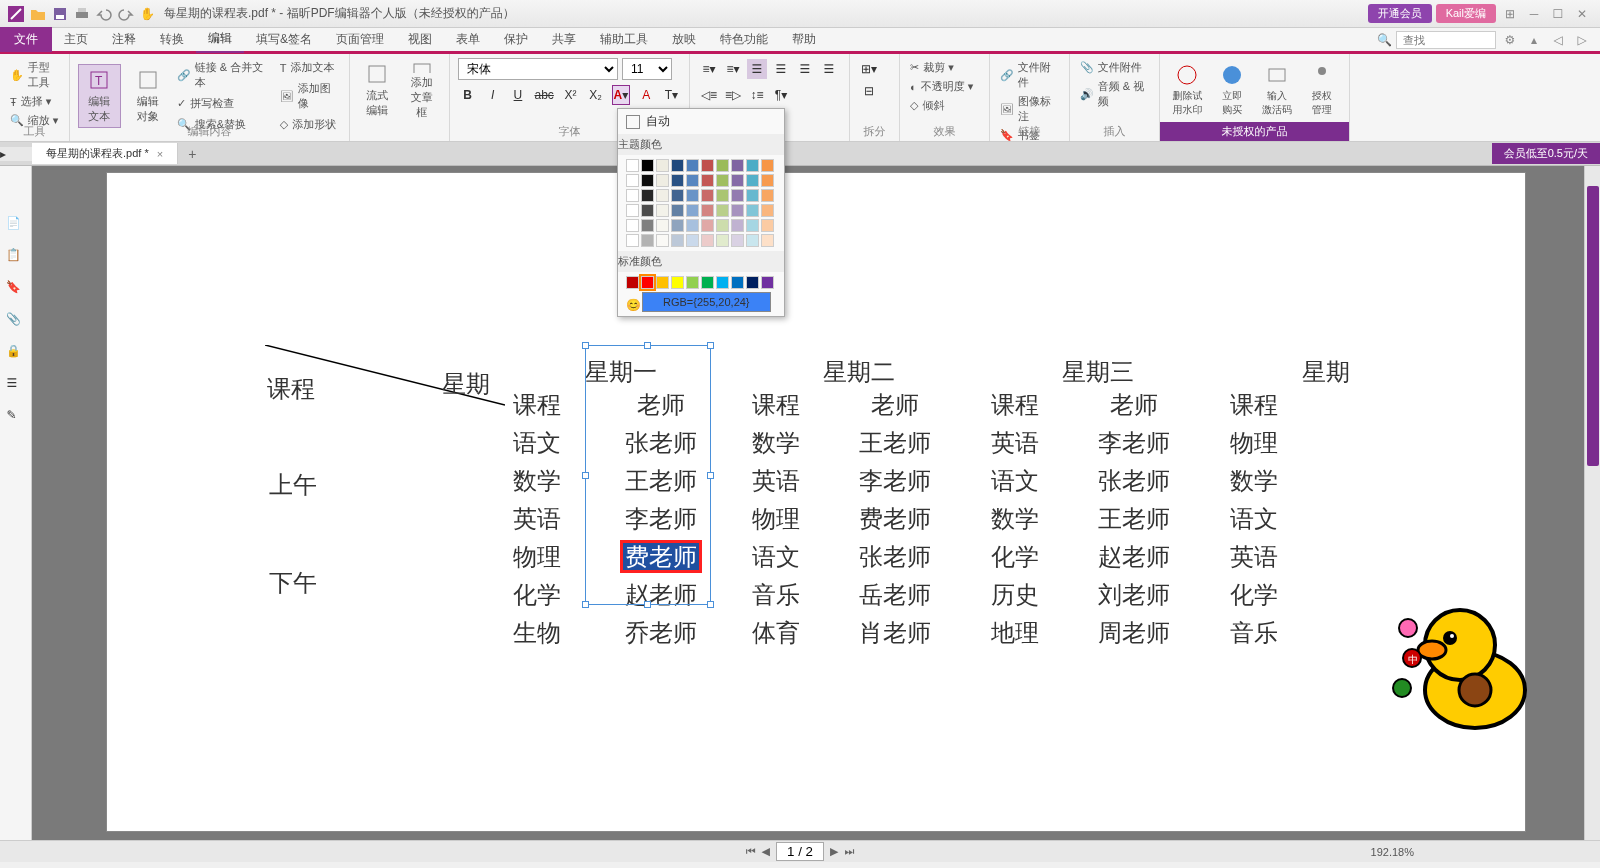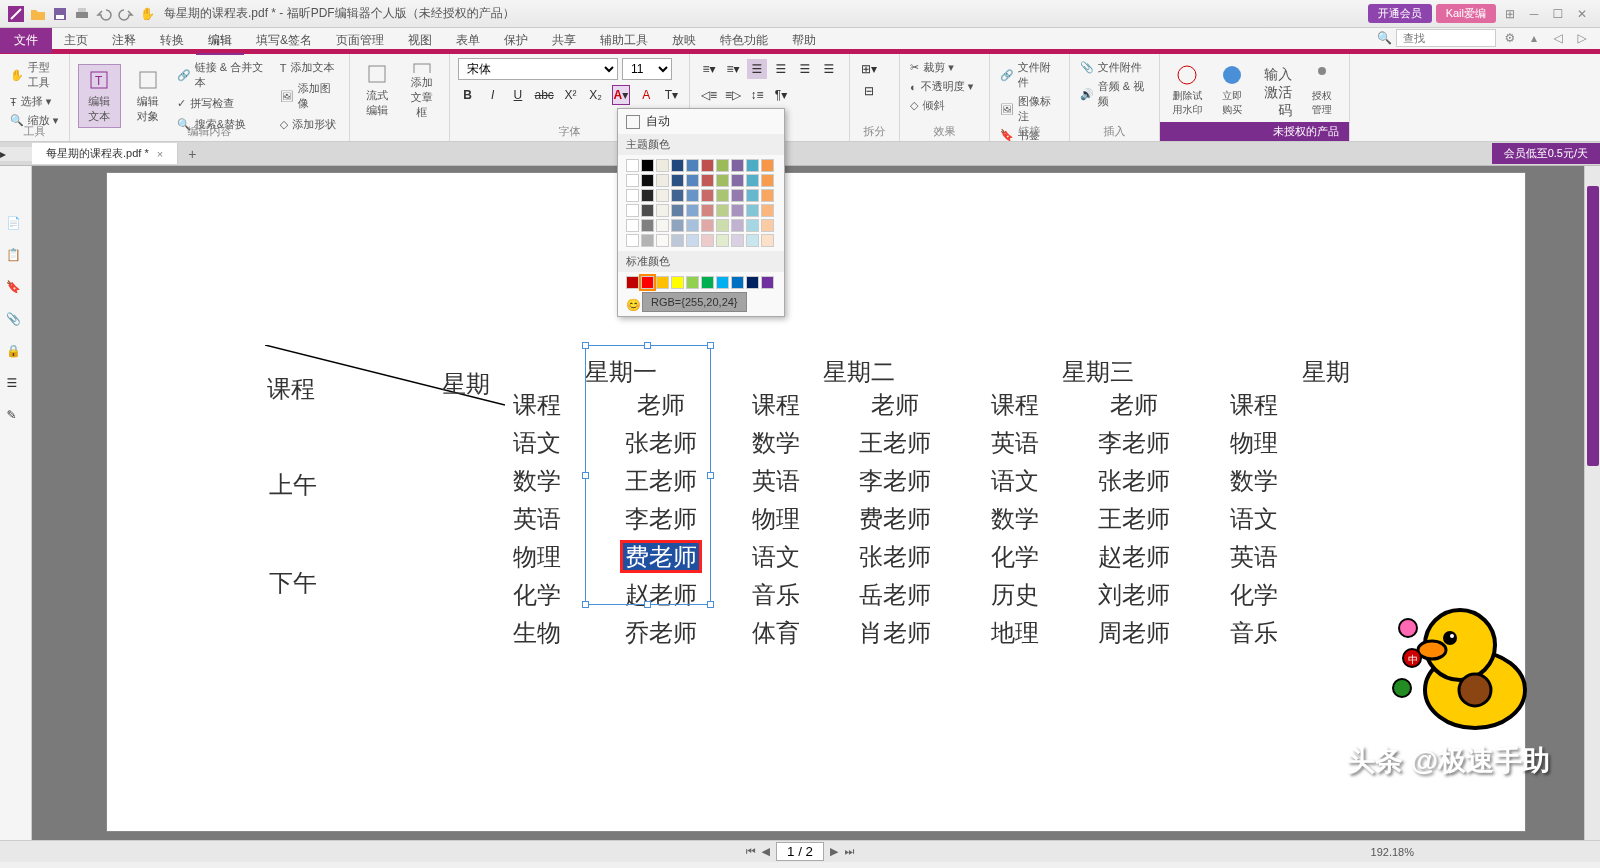--- a/index.html
+++ b/index.html
@@ -6,63 +6,63 @@
 body{background:#f0f0f0;font-size:12px;color:#333;overflow:hidden;width:1600px;height:868px}
 .titlebar{height:28px;background:linear-gradient(#f5f5f5,#e8e8e8);display:flex;align-items:center;border-bottom:1px solid #ccc}
 .qat{display:flex;align-items:center;gap:6px;padding:0 8px}
 .qat-ico{width:16px;height:16px;display:inline-flex;align-items:center;justify-content:center;cursor:pointer}
 .title-text{flex:1;color:#555;font-size:12px}
 .title-right{display:flex;align-items:center;gap:4px;padding-right:8px}
 .badge{padding:2px 10px;border-radius:3px;font-size:11px;color:#fff}
 .badge-purple{background:#8e44ad}
 .badge-pink{background:#e06aa0}
 .win-btn{width:20px;height:20px;display:inline-flex;align-items:center;justify-content:center;color:#888;cursor:pointer}
-.menubar{height:26px;background:#f5f5f5;display:flex;align-items:flex-start;border-bottom:5px solid #be185d}
+.menubar{height:26px;background:#f5f5f5;display:flex;align-items:center;border-bottom:3px solid #be185d}
 .menu-file{background:#8e2e8e;color:#fff;padding:4px 14px;font-size:12px}
 .menu-item{padding:4px 12px;color:#555;font-size:12px;cursor:pointer}
 .menu-item.active{border-bottom:2px solid #8e2e8e;color:#333}
 .menu-right{margin-left:auto;display:flex;align-items:center;gap:4px;padding-right:8px}
 .search-box{border:1px solid #ccc;padding:2px 6px;width:100px;font-size:11px;color:#999}
 .ribbon{height:88px;background:#f5f5f5;display:flex;border-bottom:1px solid #ccc}
 .rgroup{border-right:1px solid #d8d8d8;padding:4px 8px;display:flex;flex-direction:column;position:relative}
 .rgroup-label{position:absolute;bottom:2px;left:0;right:0;text-align:center;font-size:11px;color:#888}
 .rrow{display:flex;gap:6px;align-items:center}
 .rbtn{display:flex;flex-direction:column;align-items:center;padding:2px 4px;cursor:pointer;font-size:11px;color:#555}
 .rbtn-big{width:44px;height:64px;justify-content:center}
 .rbtn-big.active{background:#e0d0e8;border:1px solid #b090c0}
 .rbtn-ico{width:24px;height:24px;margin-bottom:2px}
 .rbtn-sm{display:flex;align-items:center;gap:4px;font-size:11px;color:#555;padding:2px;cursor:pointer}
 .font-select{border:1px solid #aaa;padding:2px 4px;width:160px;background:#fff;font-size:12px}
 .size-select{border:1px solid #aaa;padding:2px 4px;width:50px;background:#fff;font-size:12px}
 .fmt-btn{width:20px;height:20px;display:inline-flex;align-items:center;justify-content:center;cursor:pointer;font-size:12px;margin:1px}
 .fmt-btn.color-a{border:1px solid #8e2e8e;background:#e8d8f0}
-.purple-strip{background:#7b2d8e;color:#fff;font-size:11px;padding:2px 10px;text-align:right}
+.purple-strip{background:#7b2d8e;color:#fff;font-size:11px;padding:2px 10px;text-align:center}
 .tabbar{height:24px;background:#d8d8d8;display:flex;align-items:center;border-bottom:1px solid #bbb}
 .left-ruler{width:32px;background:#e8e8e8}
 .doc-tab{background:#fff;padding:3px 14px;font-size:11px;display:flex;align-items:center;gap:8px;border-right:1px solid #ccc}
 .tab-close{color:#888;cursor:pointer}
 .tab-add{padding:0 10px;color:#666;cursor:pointer;font-size:14px}
 .promo{margin-left:auto;background:#7b2d8e;color:#fff;padding:3px 12px;font-size:11px}
 .workspace{display:flex;height:674px;background:#999;position:relative}
 .side-tools{width:32px;background:#f5f5f5;display:flex;flex-direction:column;align-items:center;gap:14px;padding-top:50px;border-right:1px solid #ccc}
 .side-ico{width:18px;height:18px;cursor:pointer}
 .canvas-wrap{flex:1;background:#7a7a7a;display:flex;justify-content:center;overflow:hidden;position:relative}
 .page{background:#fff;width:1420px;height:660px;margin-top:6px;border:1px solid #888;position:relative;font-family:SimSun}
 .hdr{font-size:24px;font-family:SimSun}
 .diag{position:absolute;left:158px;top:172px}
 .sel-box{position:absolute;border:1px solid #4a90d9}
 .sel-handle{position:absolute;width:7px;height:7px;background:#fff;border:1px solid #4a90d9}
 .highlight{background:#2050a0;color:#fff;border:3px solid #ff2020;padding:0 2px}
 .color-popup{position:absolute;left:617px;top:108px;width:168px;background:#f9f9f9;border:1px solid #aaa;box-shadow:2px 2px 6px rgba(0,0,0,.3);z-index:100;font-size:12px}
 .cp-row{padding:4px 8px;display:flex;align-items:center;gap:6px}
-.cp-label{padding:3px 8px;background:#eee;color:#555;font-size:11px}
+.cp-label{padding:3px 0;background:#eee;color:#555;font-size:11px}
 .swatch-grid{display:flex;flex-wrap:wrap;gap:2px;padding:4px 8px}
 .sw{width:13px;height:13px;border:1px solid #ccc;cursor:pointer}
 .sw.sel{outline:2px solid #ff8800}
-.tooltip{position:absolute;left:642px;top:292px;background:#a3a3a3;border:1px solid #888;padding:3px 8px;font-size:11px;z-index:101}
+.tooltip{position:absolute;left:642px;top:292px;background:#3b82f6;border:1px solid #888;padding:3px 20px;font-size:11px;z-index:101}
 .statusbar{height:22px;background:#e8e8e8;border-top:1px solid #ccc;display:flex;align-items:center;justify-content:center;gap:8px;font-size:11px;color:#555;position:relative}
 .pager{display:flex;align-items:center;gap:6px}
 .pg-btn{cursor:pointer;color:#666}
 .pg-input{border:1px solid #aaa;padding:1px 6px;width:48px;text-align:center}
 .zoom-info{position:absolute;right:186px}
 .watermark{position:absolute;right:50px;bottom:60px;font-size:28px;color:#fff;font-weight:bold;text-shadow:2px 2px 3px rgba(0,0,0,.5);z-index:50}
 .duck{position:absolute;right:60px;bottom:110px;width:150px;height:140px;z-index:49}
 .tbl{position:absolute;font-size:24px;font-family:SimSun}
 .tbl td{padding:2px 6px;text-align:center;white-space:nowrap}
 .scrollbar-v{position:absolute;right:0;top:0;width:16px;height:100%;background:#e8e8e8;border-left:1px solid #ccc}
@@ -282,21 +282,21 @@
           <svg class="rbtn-ico">
             <circle cx="12" cy="12" r="9" fill="#4a90d9"></circle>
           </svg>
           <span style="white-space:pre-line;text-align:center;font-size:10px">立即
 购买</span>
         </div>
       <div class="rbtn rbtn-big">
           <svg class="rbtn-ico">
             <rect x="4" y="6" width="16" height="12" fill="none" stroke="#888"></rect>
           </svg>
-          <span style="white-space:pre-line;text-align:right;font-size:14px">输入
+          <span style="white-space:pre-line;text-align:center;font-size:10px">输入
 激活码</span>
         </div>
       <div class="rbtn rbtn-big">
           <svg class="rbtn-ico">
             <circle cx="12" cy="8" r="4" fill="#888"></circle>
           </svg>
           <span style="white-space:pre-line;text-align:center;font-size:10px">授权
 管理</span>
         </div>
     </div>
@@ -542,21 +542,20 @@
     <circle cx="70" cy="55" r="35" fill="#ffcc00" stroke="#000" stroke-width="4"></circle>
     <circle cx="60" cy="48" r="7" fill="#000"></circle>
       <circle cx="62" cy="46" r="2" fill="#fff"></circle>
     <ellipse cx="42" cy="60" rx="14" ry="9" fill="#ff8800" stroke="#000" stroke-width="3"></ellipse>
     <circle cx="85" cy="100" r="16" fill="#8b4513" stroke="#000" stroke-width="3"></circle>
     <circle cx="18" cy="38" r="9" fill="#ff69b4" stroke="#000" stroke-width="2"></circle>
     <circle cx="22" cy="68" r="9" fill="#cc0000" stroke="#000" stroke-width="2"></circle>
       <text x="18" y="73" fill="#fff" font-size="10">中</text>
     <circle cx="12" cy="98" r="9" fill="#228b22" stroke="#000" stroke-width="2"></circle>
   </svg>
-  <div class="watermark">头条 @极速手助</div>
 </div>
 
 <div class="color-popup">
   <div class="cp-row">
       <span style="width:14px;height:14px;border:1px solid #888"></span>
       <span>自动</span>
     </div>
   <div class="cp-label">主题颜色</div>
   <div class="swatch-grid" id="theme-grid">
       <div class="sw" style="background: rgb(255, 255, 255);"></div>

